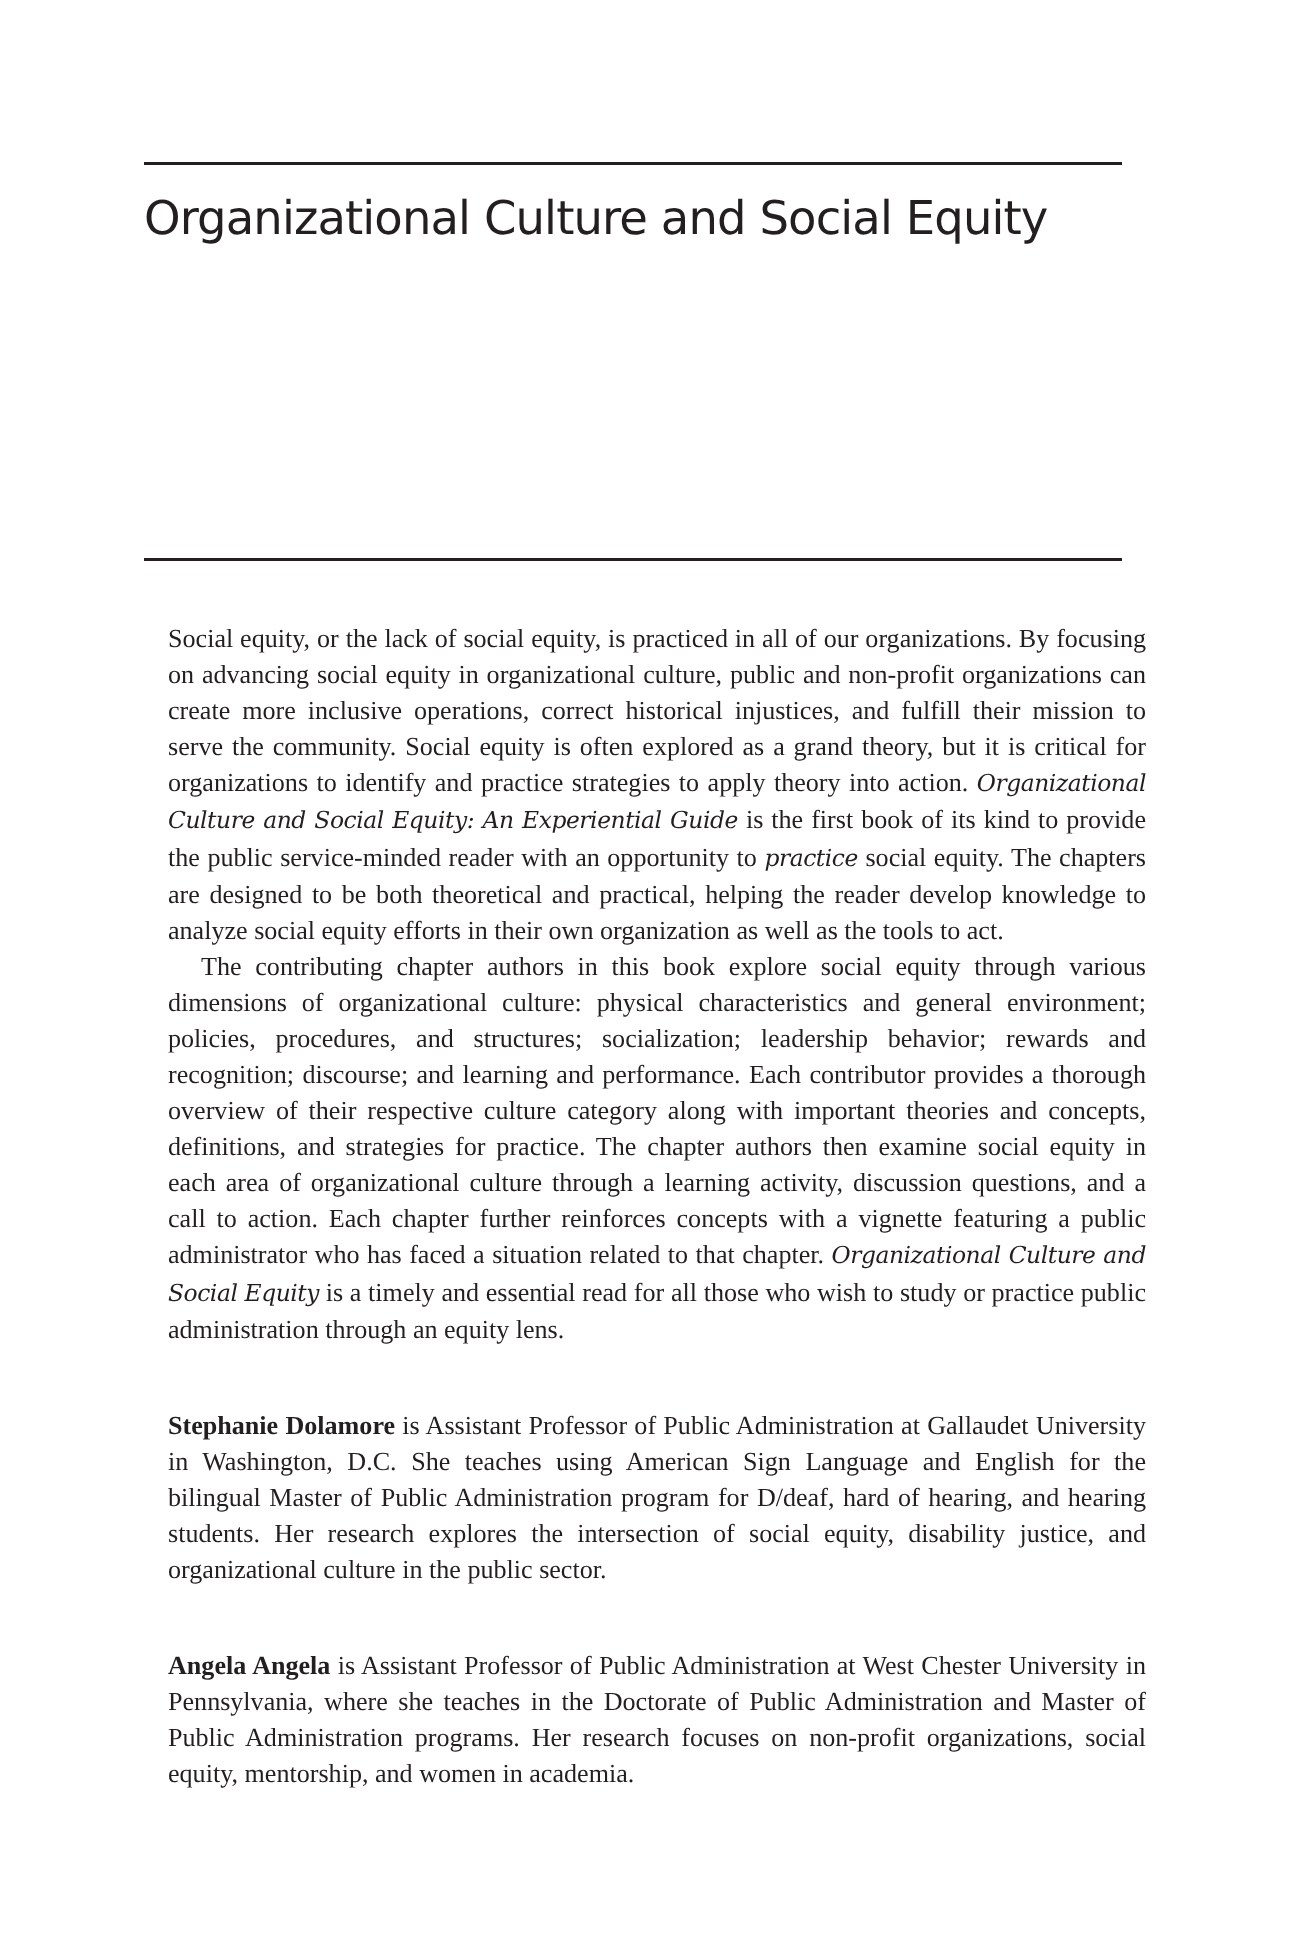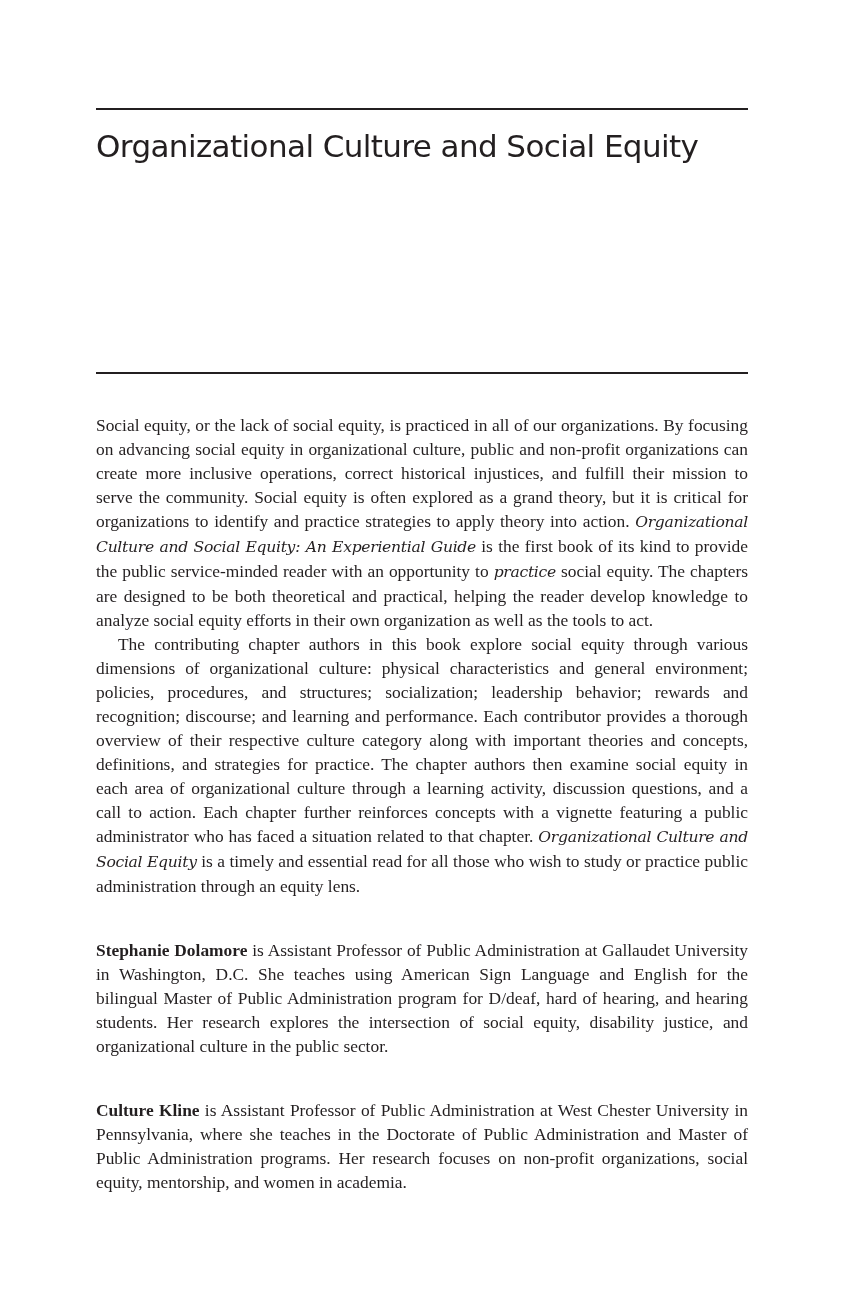--- a/index.html
+++ b/index.html
@@ -32,21 +32,21 @@
       font-family: "DejaVu Sans", sans-serif;
       font-weight: normal;
       font-size: 31px;
       letter-spacing: -0.6px;
       line-height: 40px;
       color: #231f20;
       white-space: nowrap;
     }
     .content {
       position: absolute;
-      left: 96px;
+      left: 112px;
       top: 413px;
       width: 652px;
       font-family: "Liberation Serif", serif;
       font-size: 17.4px;
       line-height: 24px;
       color: #231f20;
       text-align: justify;
     }
     .content p {
       margin: 0;
@@ -73,14 +73,14 @@
 <div class="rule top"></div>
 
 <h1 class="title">Organizational Culture and Social Equity</h1>
 
 <div class="rule bottom"></div>
 
 <div class="content">
   <p><span>Social equity, or the lack of social equity, is practiced in all of our organizations. By focusing on advancing social equity in organizational culture, public and non-profit organizations can create more inclusive operations, correct historical injustices, and fulfill their mission to serve the community. Social equity is often explored as a grand theory, but it is critical for organizations to identify and practice strategies to apply theory into action. </span><i>Organizational Culture and Social Equity: An Experiential Guide</i><span> is the first book of its kind to provide the public service-minded reader with an opportunity to </span><i>practice</i><span> social equity. The chapters are designed to be both theoretical and practical, helping the reader develop knowledge to analyze social equity efforts in their own organization as well as the tools to act.</span></p>
   <p class="indent"><span>The contributing chapter authors in this book explore social equity through various dimensions of organizational culture: physical characteristics and general environment; policies, procedures, and structures; socialization; leadership behavior; rewards and recognition; discourse; and learning and performance. Each contributor provides a thorough overview of their respective culture category along with important theories and concepts, definitions, and strategies for practice. The chapter authors then examine social equity in each area of organizational culture through a learning activity, discussion questions, and a call to action. Each chapter further reinforces concepts with a vignette featuring a public administrator who has faced a situation related to that chapter. </span><i>Organizational Culture and Social Equity</i><span> is a timely and essential read for all those who wish to study or practice public administration through an equity lens.</span></p>
   <p class="bio"><b>Stephanie Dolamore</b><span> is Assistant Professor of Public Administration at Gallaudet University in Washington, D.C. She teaches using American Sign Language and English for the bilingual Master of Public Administration program for D/deaf, hard of hearing, and hearing students. Her research explores the intersection of social equity, disability justice, and organizational culture in the public sector.</span></p>
-  <p class="bio"><b>Culture Kline</b><span> is Assistant Professor of Public Administration at West Chester University in Pennsylvania, where she teaches in the Doctorate of Public Administration and Master of Public Administration programs. Her research focuses on non-profit organizations, social equity, mentorship, and women in academia.</span></p>
+  <p class="bio"><b>Angela Angela</b><span> is Assistant Professor of Public Administration at West Chester University in Pennsylvania, where she teaches in the Doctorate of Public Administration and Master of Public Administration programs. Her research focuses on non-profit organizations, social equity, mentorship, and women in academia.</span></p>
 </div>
 
 </body></html>

